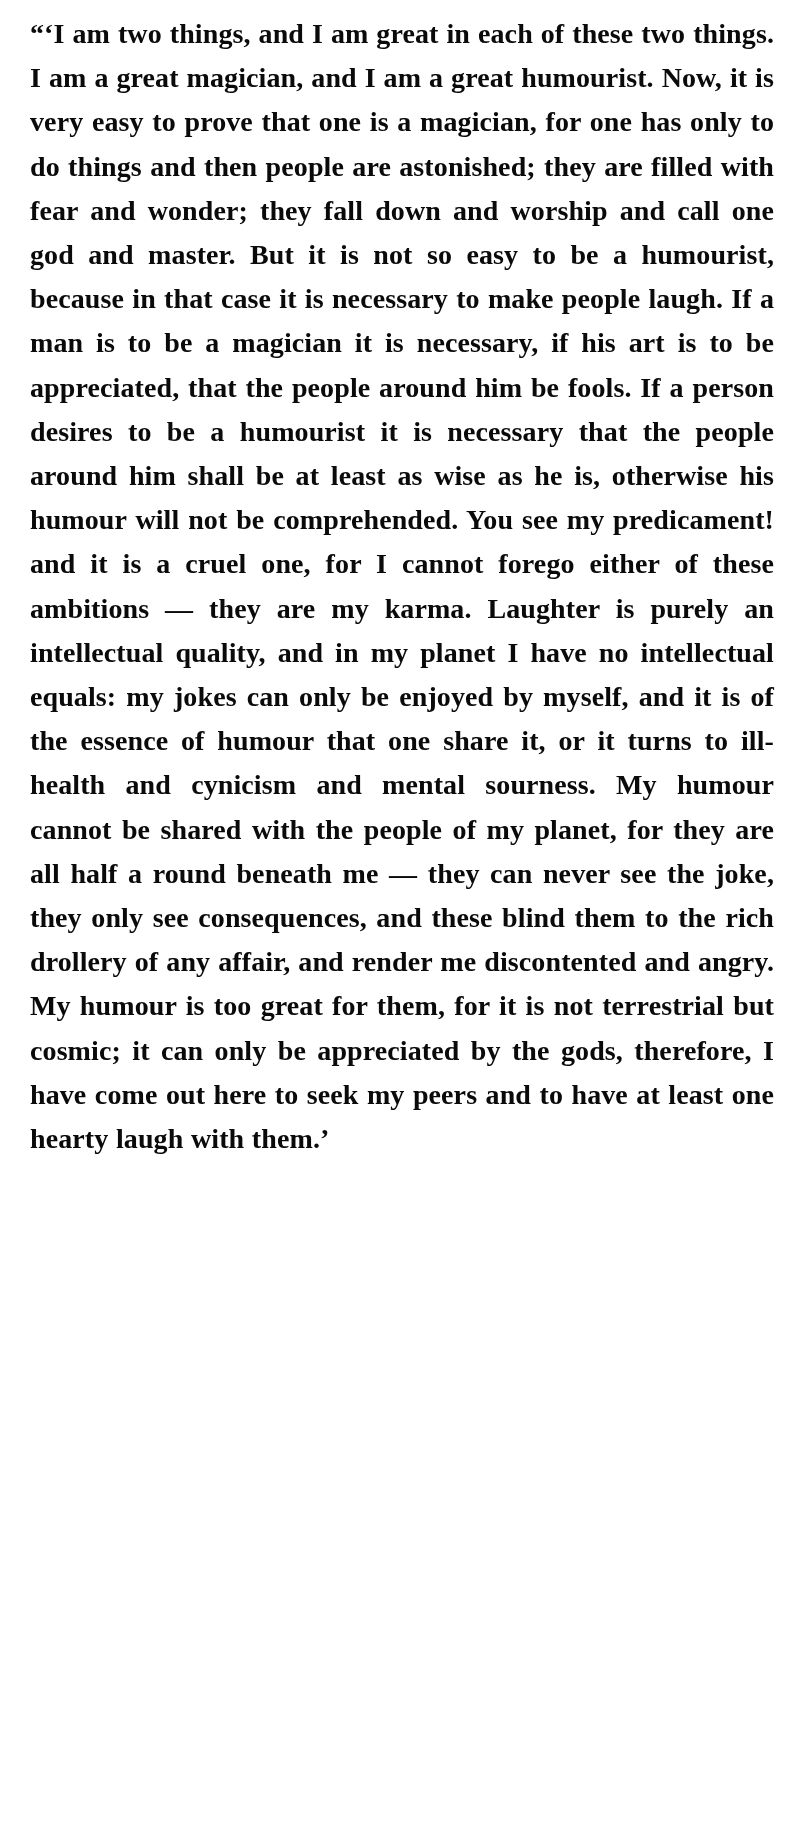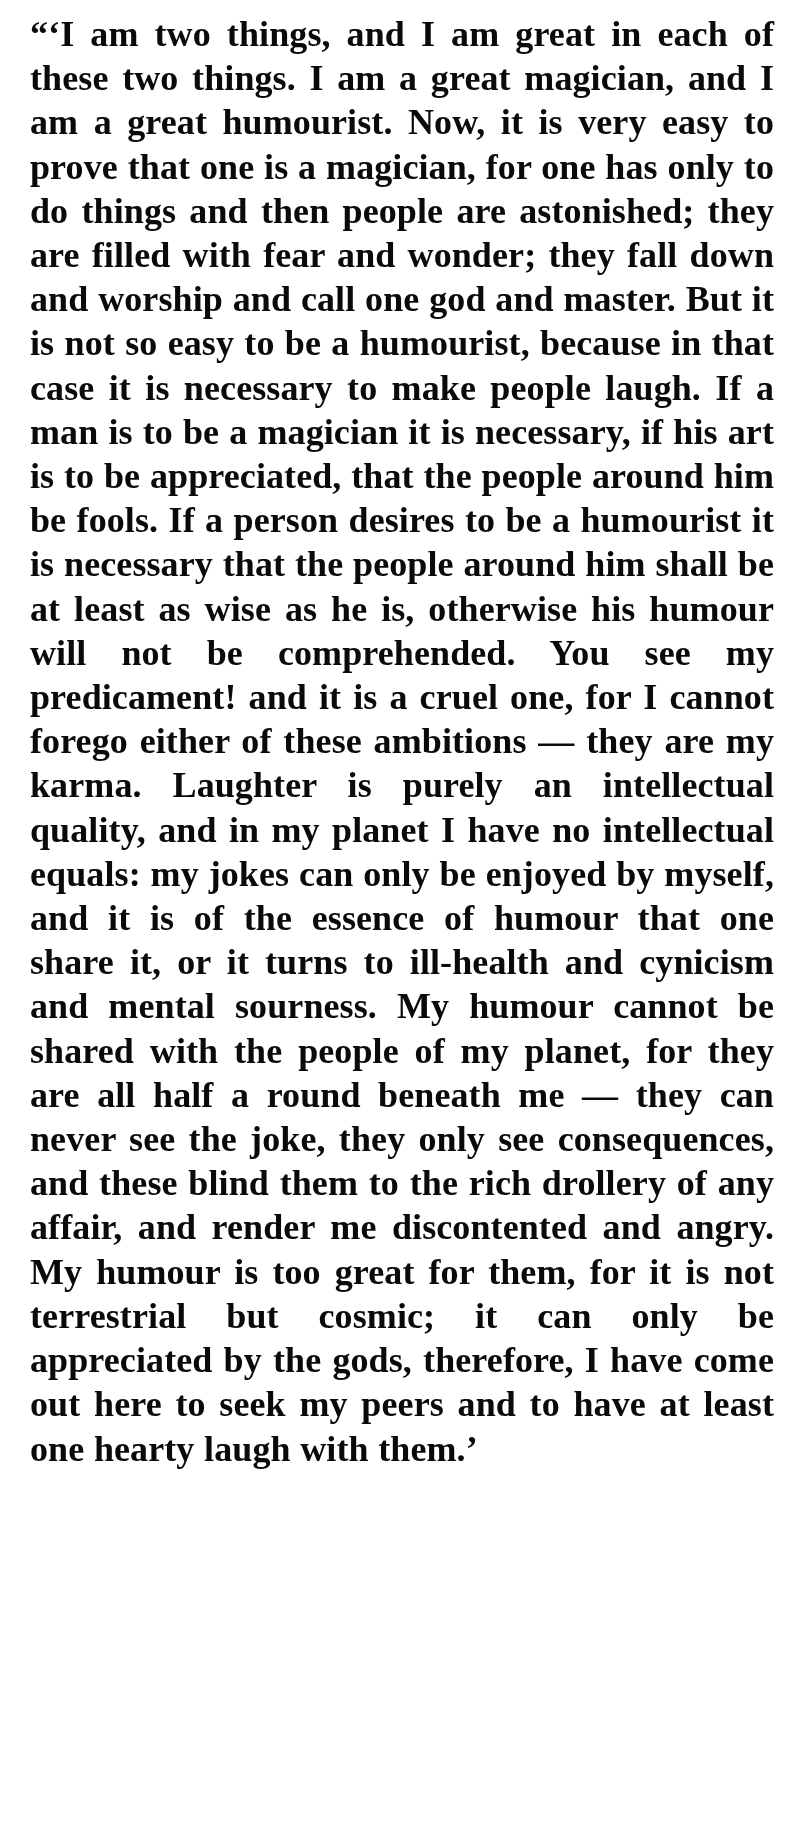--- a/index.html
+++ b/index.html
@@ -16,21 +16,21 @@
   .page {
     position: relative;
     width: 800px;
     height: 1846px;
     background: #ffffff;
     box-sizing: border-box;
     padding: 12px 26px 0 30px;
   }
   .body-text {
     font-family: "Liberation Serif", "DejaVu Serif", serif;
-    font-size: 36px;
+    font-size: 28px;
     line-height: 44.2px;
     color: #0a0a0a;
     text-align: justify;
     text-justify: inter-word;
     font-weight: 600;
     letter-spacing: 0.1px;
     word-spacing: 0.5px;
     hyphens: none;
   }
   .body-text p {

